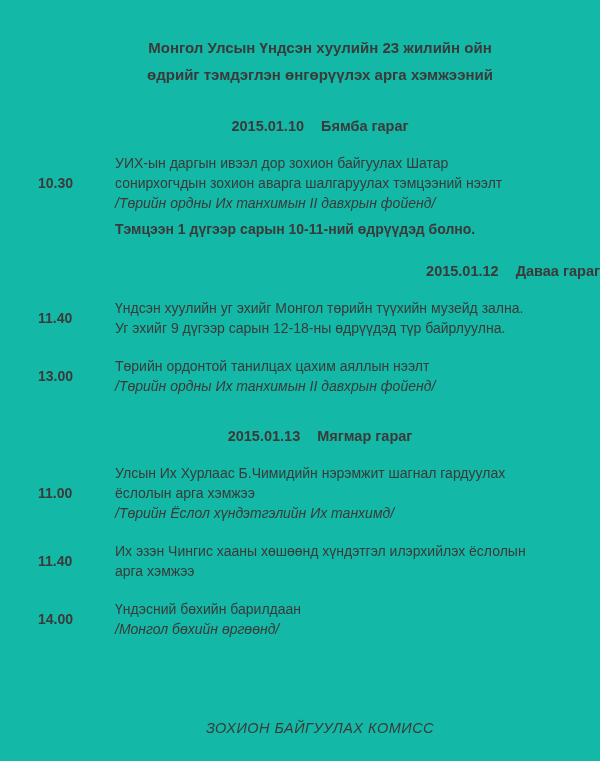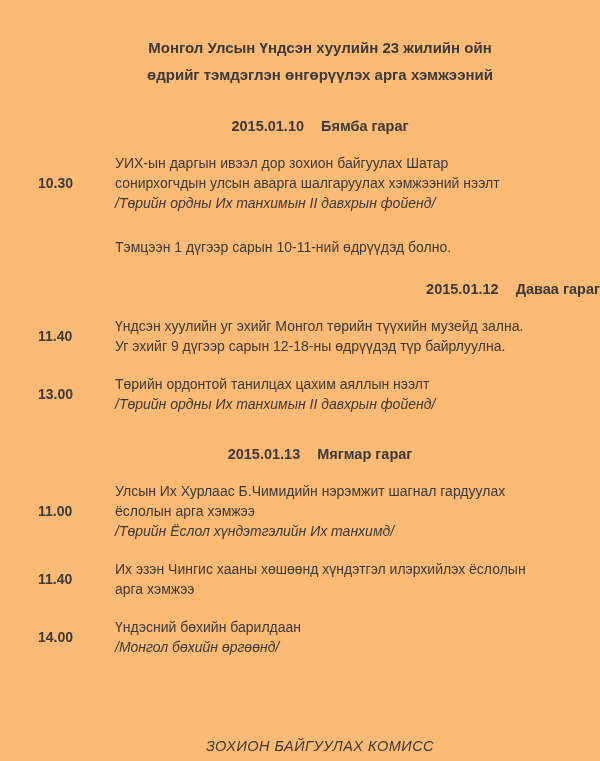--- a/index.html
+++ b/index.html
@@ -13,21 +13,21 @@
     overflow: hidden;
     font-family: "Liberation Sans", "DejaVu Sans", sans-serif;
     color: #3a3a3a;
     -webkit-font-smoothing: antialiased;
   }
   .page {
     width: 600px;
     height: 761px;
     box-sizing: border-box;
     padding-top: 34px;
-    background: #fdba74;
+    background: #14b8a6;
   }
   
   .centered-band {
     margin-left: 40px;
     text-align: center;
   }
   .doc-title .title-line {
     font-size: 15px;
     line-height: 27px;
     font-weight: bold;
@@ -43,21 +43,21 @@
   #schedule .section:first-of-type .section-heading { margin-top: 30px; }
   #schedule .section:nth-of-type(2) .section-heading { margin-top: 24px; text-align: right; }
   #schedule .section:nth-of-type(3) .section-heading { margin-top: 32px; }
   .section-day { margin-left: 17px; }
   .entry {
     display: flex;
     align-items: center;
     padding-left: 38px;
     margin-top: 18px;
   }
-  .entry.note { margin-top: 24px; }
+  .entry.note { margin-top: 6px; font-weight: bold; }
   .entry-time {
     width: 77px;
     flex: 0 0 77px;
     font-size: 14px;
     line-height: 20px;
     font-weight: bold;
   }
   .entry-text {
     flex: 1 1 auto;
     font-size: 14px;
@@ -87,21 +87,21 @@
     <div class="title-line">өдрийг тэмдэглэн өнгөрүүлэх арга хэмжээний</div>
   </header>
 
   <main id="schedule">
       <section class="section">
         <div class="section-heading centered-band"><span class="section-date">2015.01.10</span><span class="section-day">Бямба гараг</span></div>
         <div class="entry">
           <div class="entry-time">10.30</div>
           <div class="entry-text">
             <div class="entry-line">УИХ-ын даргын ивээл дор зохион байгуулах Шатар</div>
-            <div class="entry-line">сонирхогчдын улсын аварга шалгаруулах хэмжээний нээлт</div>
+            <div class="entry-line">сонирхогчдын зохион аварга шалгаруулах тэмцээний нээлт</div>
             <div class="entry-venue">/Төрийн ордны Их танхимын II давхрын фойенд/</div>
           </div>
         </div>
         <div class="entry note">
           <div class="entry-time"></div>
           <div class="entry-text">
             <div class="entry-line">Тэмцээн 1 дүгээр сарын 10-11-ний өдрүүдэд болно.</div>
           </div>
         </div>
       </section>

